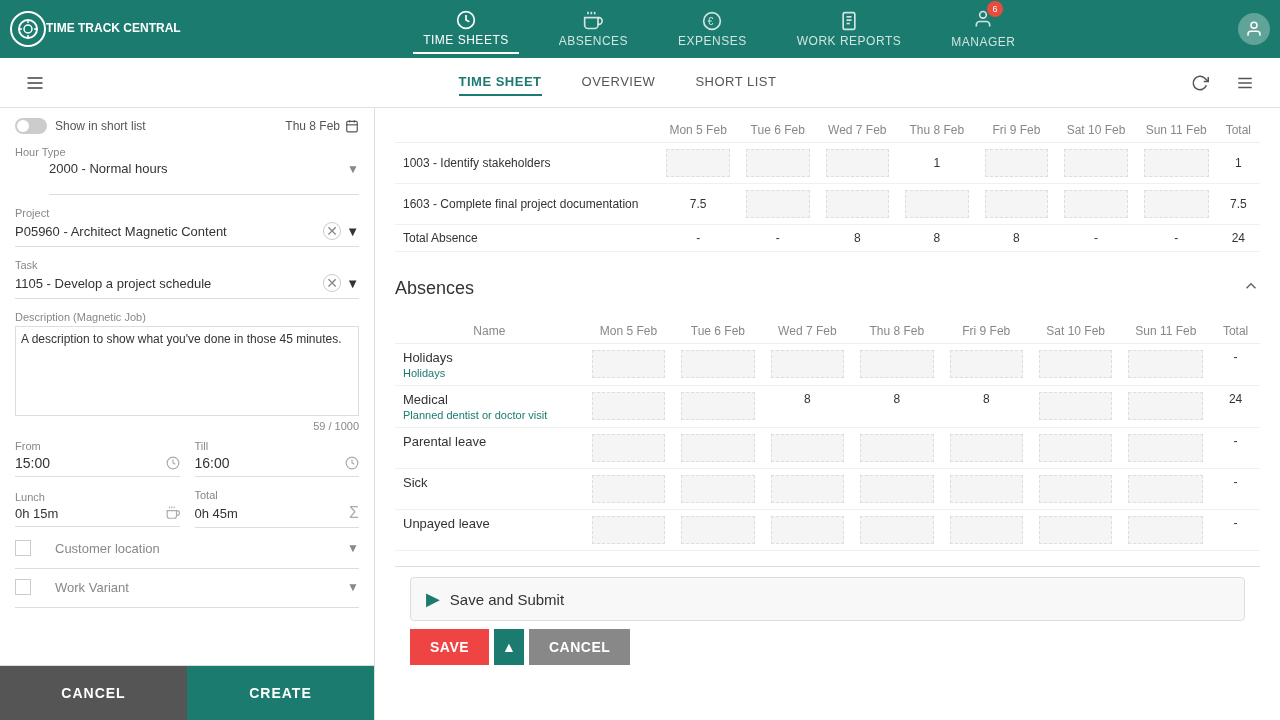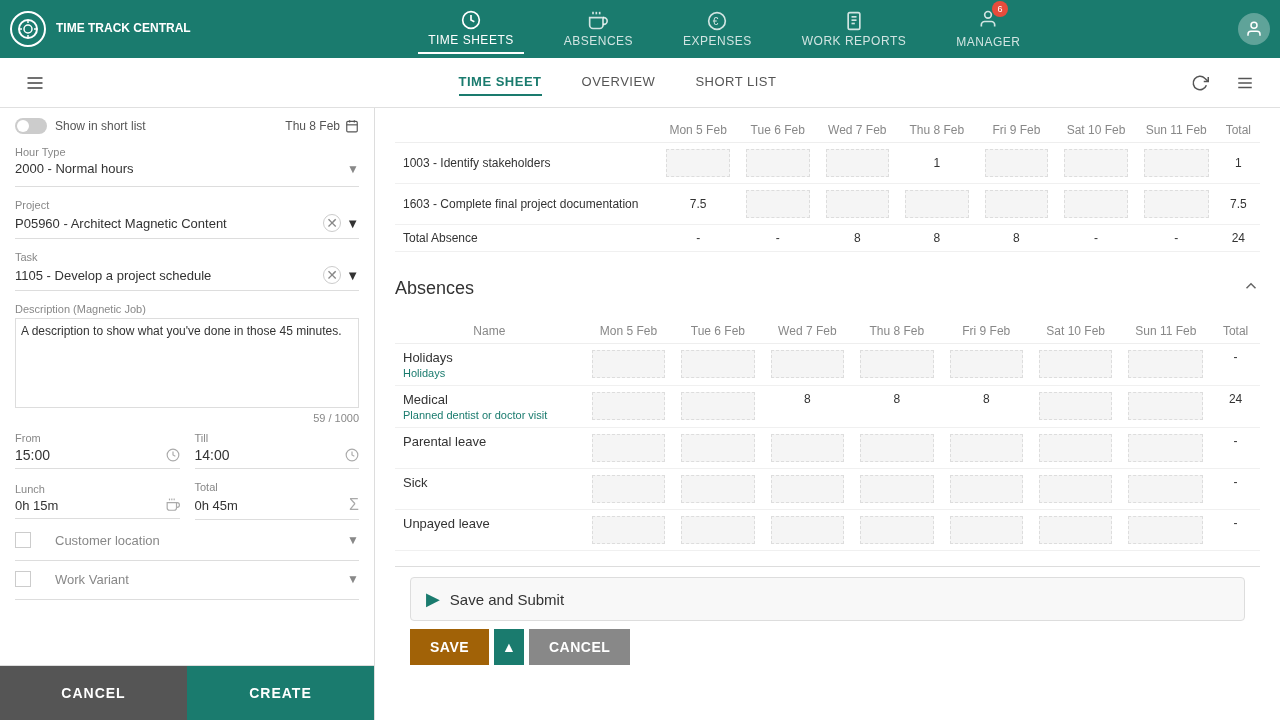--- a/index.html
+++ b/index.html
@@ -10,21 +10,20 @@
       background: #1a7b6e;
       display: flex;
       align-items: center;
       height: 58px;
       padding: 0 10px;
       color: white;
     }
     .logo-area {
       display: flex;
       align-items: center;
-      gap: 10px;
       padding-right: 20px;
     }
     .logo-circle {
       width: 36px; height: 36px;
       border: 2px solid white;
       border-radius: 50%;
       display: flex; align-items: center; justify-content: center;
       font-size: 18px; color: white;
     }
     .logo-text { font-size: 12px; font-weight: bold; line-height: 1.3; color: white; }
@@ -177,21 +176,22 @@
       color: #888;
       margin-bottom: 3px;
     }
     .field-value {
       display: flex;
       align-items: center;
       justify-content: space-between;
       font-size: 13px;
       color: #333;
       border-bottom: 1px solid #ddd;
-      padding-bottom: 10px;
+      padding-bottom: 18px;
+      margin-left: 34px;
     }
     .field-value .dropdown-arrow {
       color: #888;
       font-size: 12px;
     }
     .field-value-with-clear {
       display: flex;
       align-items: center;
       justify-content: space-between;
       font-size: 13px;
@@ -446,21 +446,21 @@
     .save-submit-text {
       font-size: 15px;
       color: #333;
     }
     .bottom-action-row {
       display: flex;
       gap: 5px;
       align-items: center;
     }
     .save-btn {
-      background: #a16207;
+      background: #ef4444;
       color: white;
       border: none;
       padding: 10px 20px;
       font-size: 14px;
       font-weight: bold;
       cursor: pointer;
       text-transform: uppercase;
       letter-spacing: 0.5px;
     }
     .save-arrow-btn {
@@ -658,21 +658,21 @@
             <span>15:00</span>
             <svg width="14" height="14" viewBox="0 0 24 24" fill="none" stroke="#aaa" stroke-width="2">
               <circle cx="12" cy="12" r="10"></circle>
               <polyline points="12 6 12 12 16 14"></polyline>
             </svg>
           </div>
         </div>
         <div class="time-field">
           <div class="time-label">Till</div>
           <div class="time-value">
-            <span>14:00</span>
+            <span>16:00</span>
             <svg width="14" height="14" viewBox="0 0 24 24" fill="none" stroke="#aaa" stroke-width="2">
               <circle cx="12" cy="12" r="10"></circle>
               <polyline points="12 6 12 12 16 14"></polyline>
             </svg>
           </div>
         </div>
       </div>
 
       <div class="lunch-total-row">
         <div class="lunch-field">

